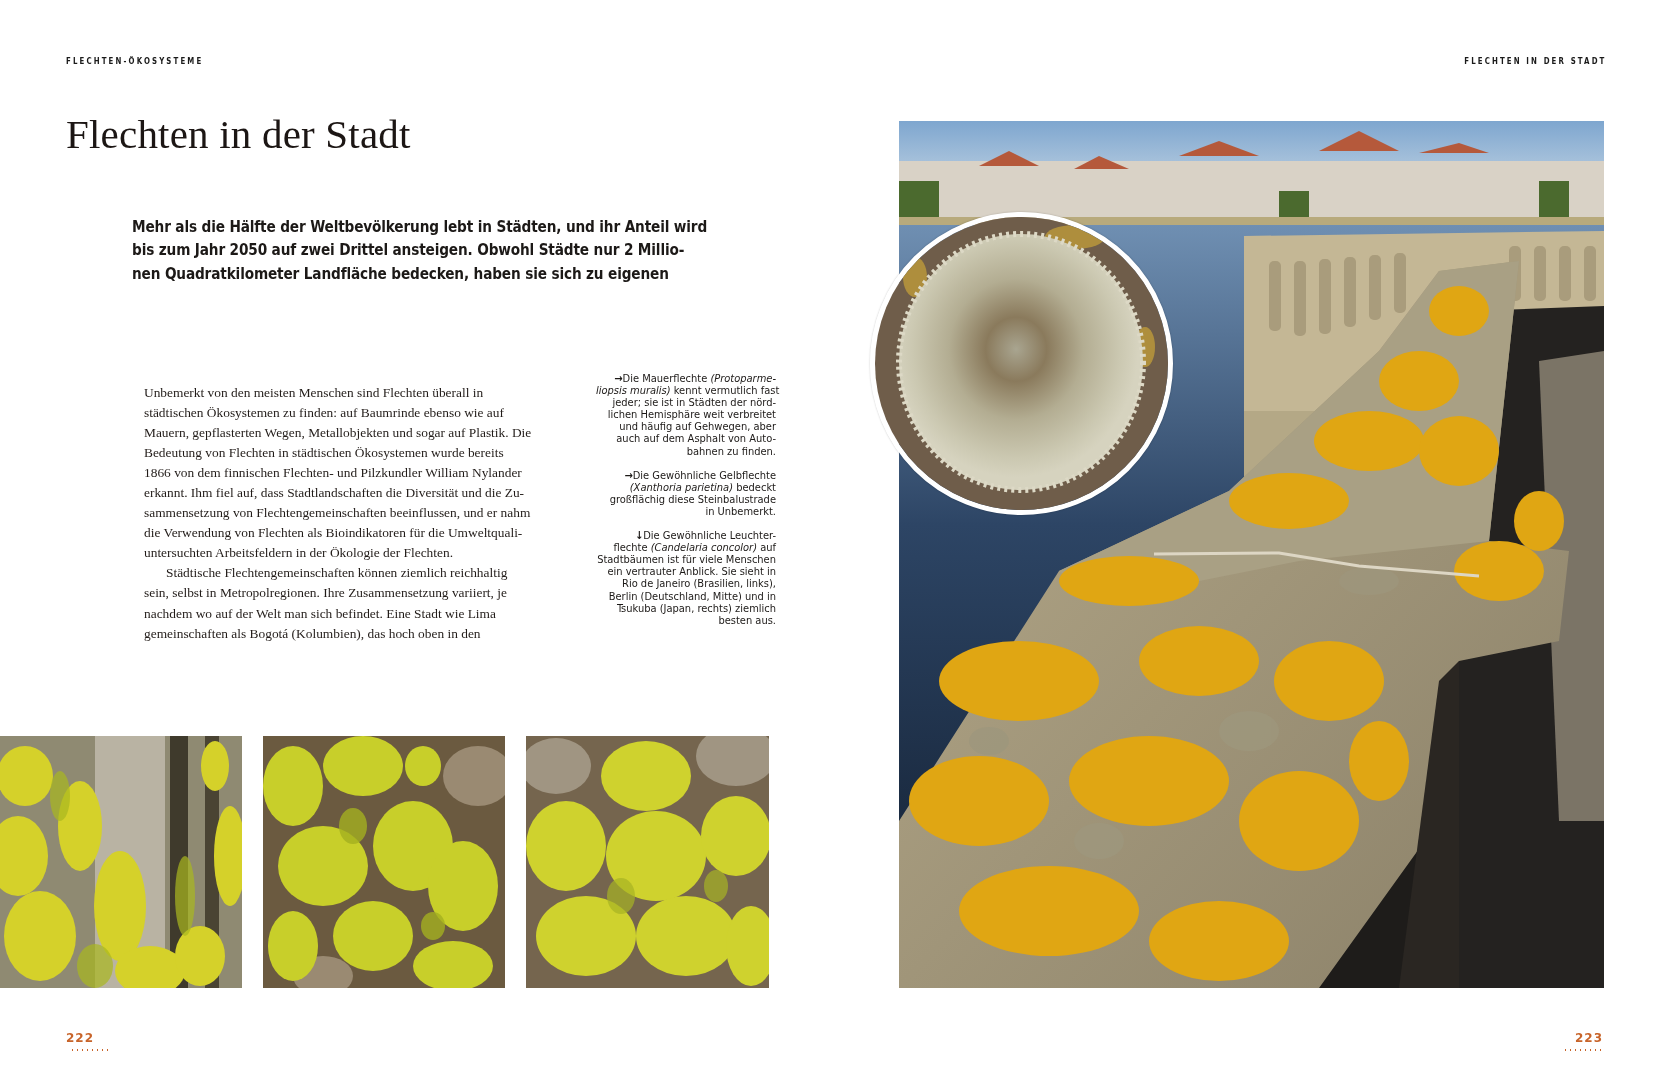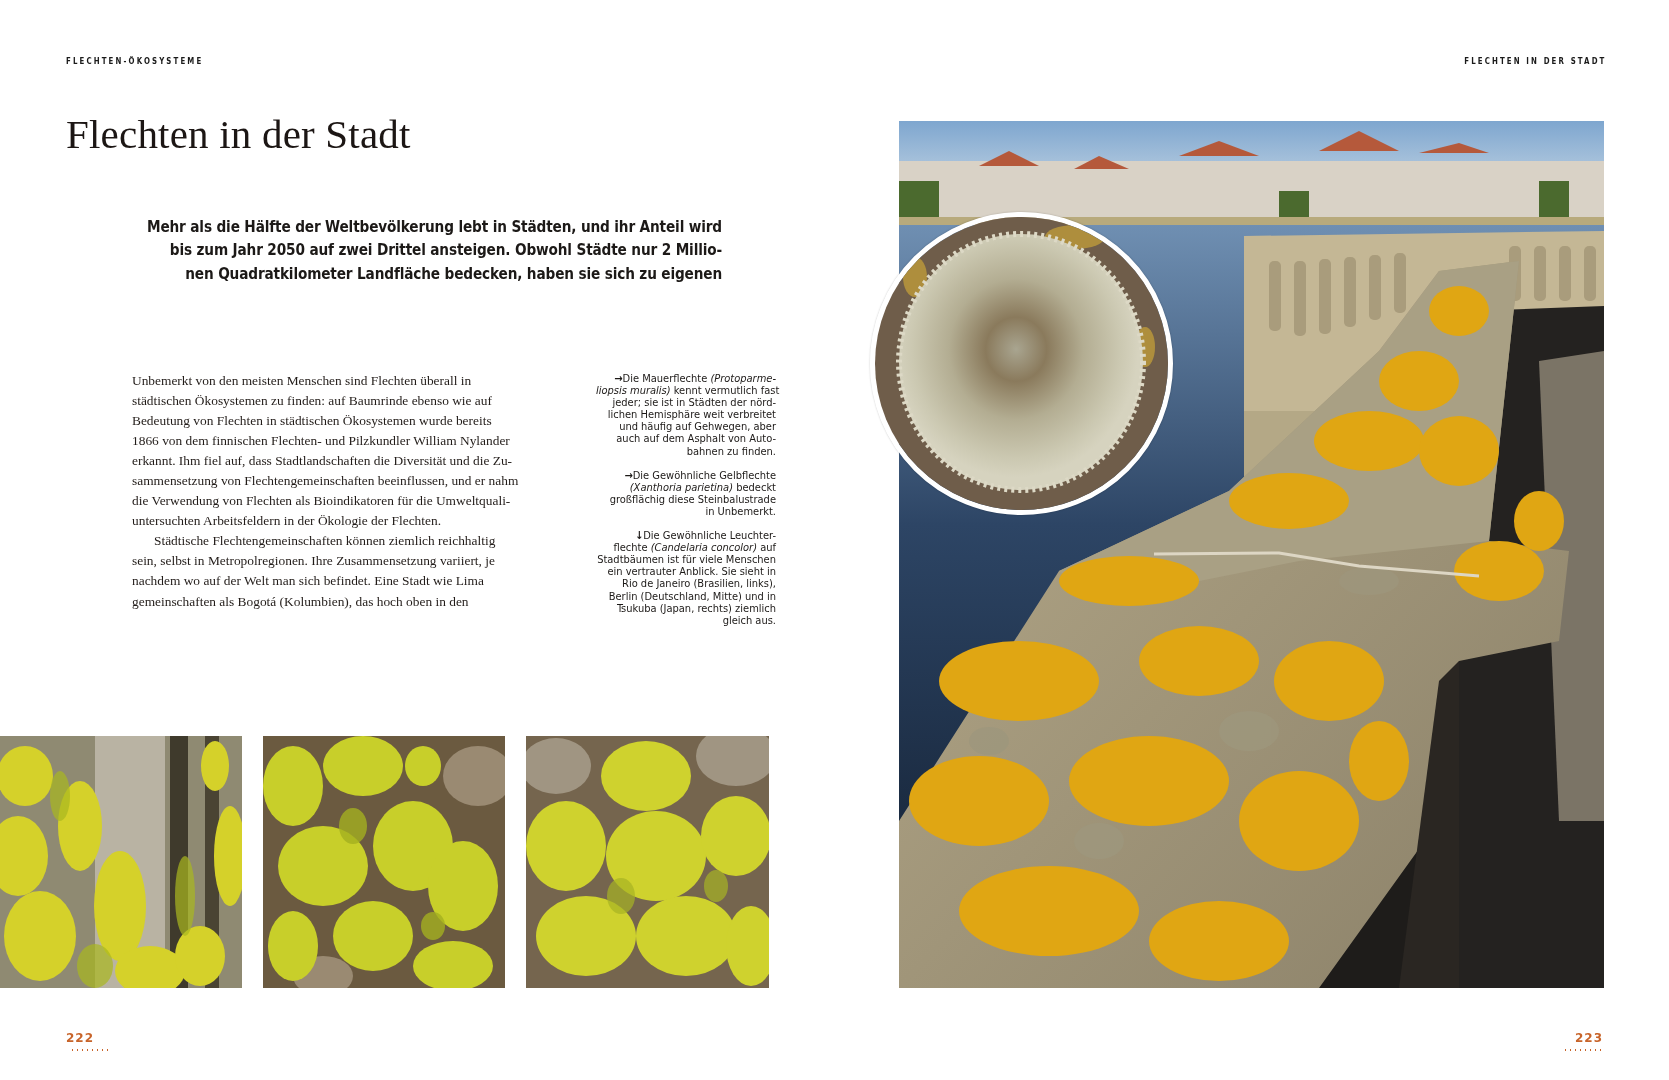--- a/index.html
+++ b/index.html
@@ -26,27 +26,27 @@
     white-space: nowrap; margin: 0;
   }
 
   
   .lede {
     left: 132px; top: 216px; width: 590px;
     font-family: "DejaVu Sans Condensed", "DejaVu Sans", sans-serif;
     font-weight: bold; font-size: 15.2px; line-height: 23.4px; color: #1c1917;
     letter-spacing: -0.15px; margin: 0;
   }
-  .lede span { display: block; white-space: nowrap; text-align: right; }
+  .lede span { display: block; white-space: nowrap; }
 
   
   .body {
     left: 132px; top: 371px; width: 410px;
     font-family: "Liberation Serif", "DejaVu Serif", serif;
-    font-size: 13.4px; line-height: 20.05px; color: #221c19; margin: 0;
+    font-size: 13.4px; line-height: 20.05px; color: #221c19; margin: 12px;
   }
   .body span { display: block; white-space: nowrap; }
   .body span.indent { padding-left: 22px; }
 
   
   .captions {
     left: 596px; top: 373px; width: 180px;
     font-family: "DejaVu Sans Condensed", "DejaVu Sans", sans-serif;
     font-size: 11px; line-height: 12.1px; color: #1c1917; text-align: right;
   }
@@ -93,20 +93,21 @@
 
 <p class="abs lede">
   <span>Mehr als die Hälfte der Weltbevölkerung lebt in Städten, und ihr Anteil wird</span>
   <span>bis zum Jahr 2050 auf zwei Drittel ansteigen. Obwohl Städte nur 2 Millio-</span>
   <span>nen Quadratkilometer Landfläche bedecken, haben sie sich zu eigenen</span>
 </p>
 
 <p class="abs body">
   <span>Unbemerkt von den meisten Menschen sind Flechten überall in</span>
   <span>städtischen Ökosystemen zu finden: auf Baumrinde ebenso wie auf</span>
+  <span>Mauern, gepflasterten Wegen, Metallobjekten und sogar auf Plastik. Die</span>
   <span>Bedeutung von Flechten in städtischen Ökosystemen wurde bereits</span>
   <span>1866 von dem finnischen Flechten- und Pilzkundler William Nylander</span>
   <span>erkannt. Ihm fiel auf, dass Stadtlandschaften die Diversität und die Zu-</span>
   <span>sammensetzung von Flechtengemeinschaften beeinflussen, und er nahm</span>
   <span>die Verwendung von Flechten als Bioindikatoren für die Umweltquali-</span>
   <span>untersuchten Arbeitsfeldern in der Ökologie der Flechten.</span>
   <span class="indent">Städtische Flechtengemeinschaften können ziemlich reichhaltig</span>
   <span>sein, selbst in Metropolregionen. Ihre Zusammensetzung variiert, je</span>
   <span>nachdem wo auf der Welt man sich befindet. Eine Stadt wie Lima</span>
   <span>gemeinschaften als Bogotá (Kolumbien), das hoch oben in den</span>
@@ -129,21 +130,21 @@
     <span class="line">in Unbemerkt.</span>
   </div>
   <div class="cap">
     <span class="line"><span class="arrow">↓</span><span>Die Gewöhnliche Leuchter-</span></span>
     <span class="line"><span>flechte </span><i>(Candelaria concolor)</i><span> auf</span></span>
     <span class="line">Stadtbäumen ist für viele Menschen</span>
     <span class="line">ein vertrauter Anblick. Sie sieht in</span>
     <span class="line">Rio de Janeiro (Brasilien, links),</span>
     <span class="line">Berlin (Deutschland, Mitte) und in</span>
     <span class="line">Tsukuba (Japan, rechts) ziemlich</span>
-    <span class="line">gleich aus.</span>
+    <span class="line">besten aus.</span>
   </div>
 </div>
 
 <div class="abs photo thumb thumb1">
   <svg width="242" height="252" viewBox="0 0 242 252" preserveAspectRatio="none">
     <rect width="242" height="252" fill="#8f8a72"></rect>
     <rect x="95" y="0" width="70" height="252" fill="#b9b3a3"></rect>
     <rect x="170" y="0" width="18" height="252" fill="#3f3a2c"></rect>
     <rect x="205" y="0" width="14" height="252" fill="#4a4433"></rect>
     <g fill="#d5d12a">

